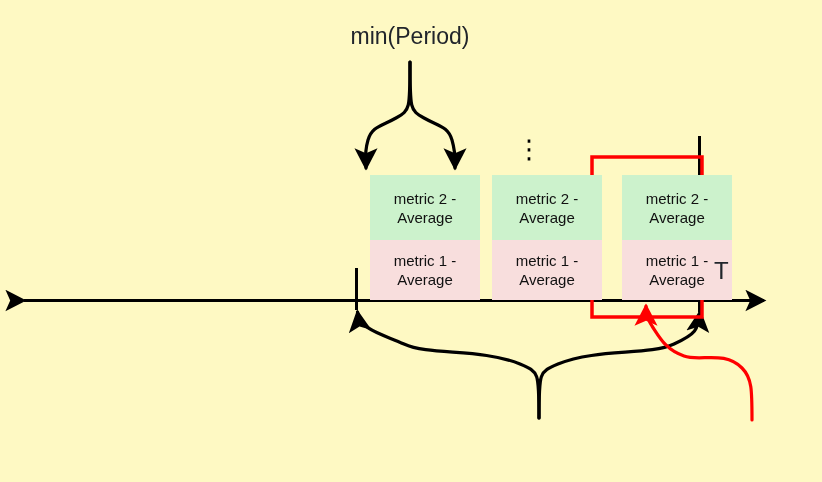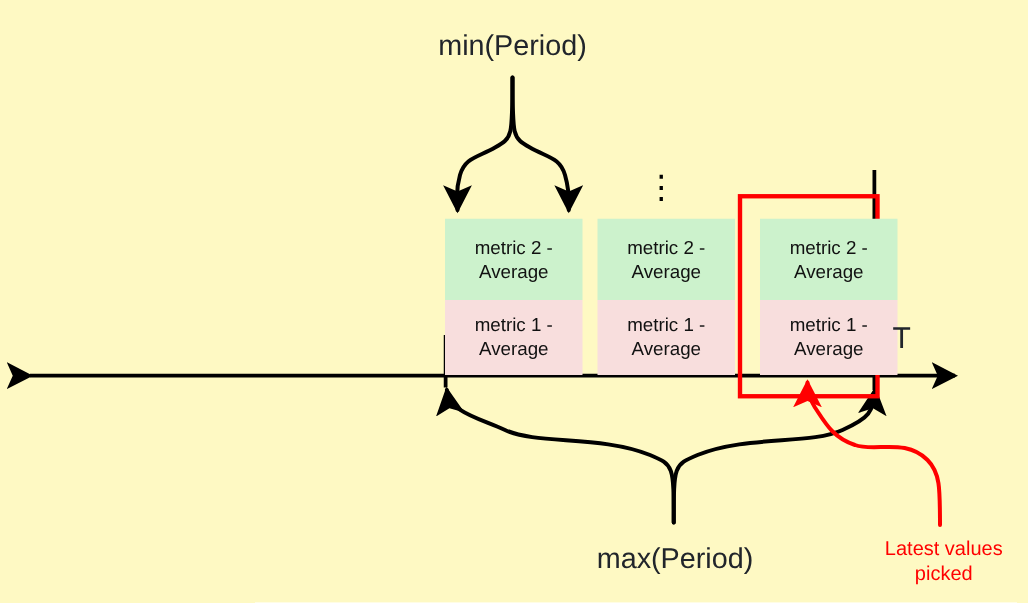--- a/index.html
+++ b/index.html
@@ -43,21 +43,21 @@
     color: #21252b;
     font-size: 24px;
     line-height: 26px;
   }
   .block {
     position: absolute;
     box-sizing: border-box;
   }
   .cell {
     position: absolute;
-    left: 0;
+    left: 14px;
     width: 100%;
     box-sizing: border-box;
     display: flex;
     align-items: center;
     justify-content: center;
     text-align: center;
     font-size: 15px;
     line-height: 19px;
     color: #111111;
     white-space: pre-line;
@@ -150,18 +150,15 @@
 
   <div class="block" id="block-3" style="left: 608px; top: 175px; width: 110px; height: 125px;">
     <div class="cell cell-top">metric 2 -
 Average</div>
     <div class="cell cell-bot">metric 1 -
 Average</div>
   </div>
 
   <div class="axis-letter" style="left: 714px; top: 258px;">T</div>
 
-  <div class="lbl" style="left: 440px; top: 432px; width: 200px;">max(Period)</div>
 
-  <div class="lbl-red" style="left: 694px; top: 430px; width: 122px;">Latest values
-picked</div>
 
 </div>
 
 </body></html>

